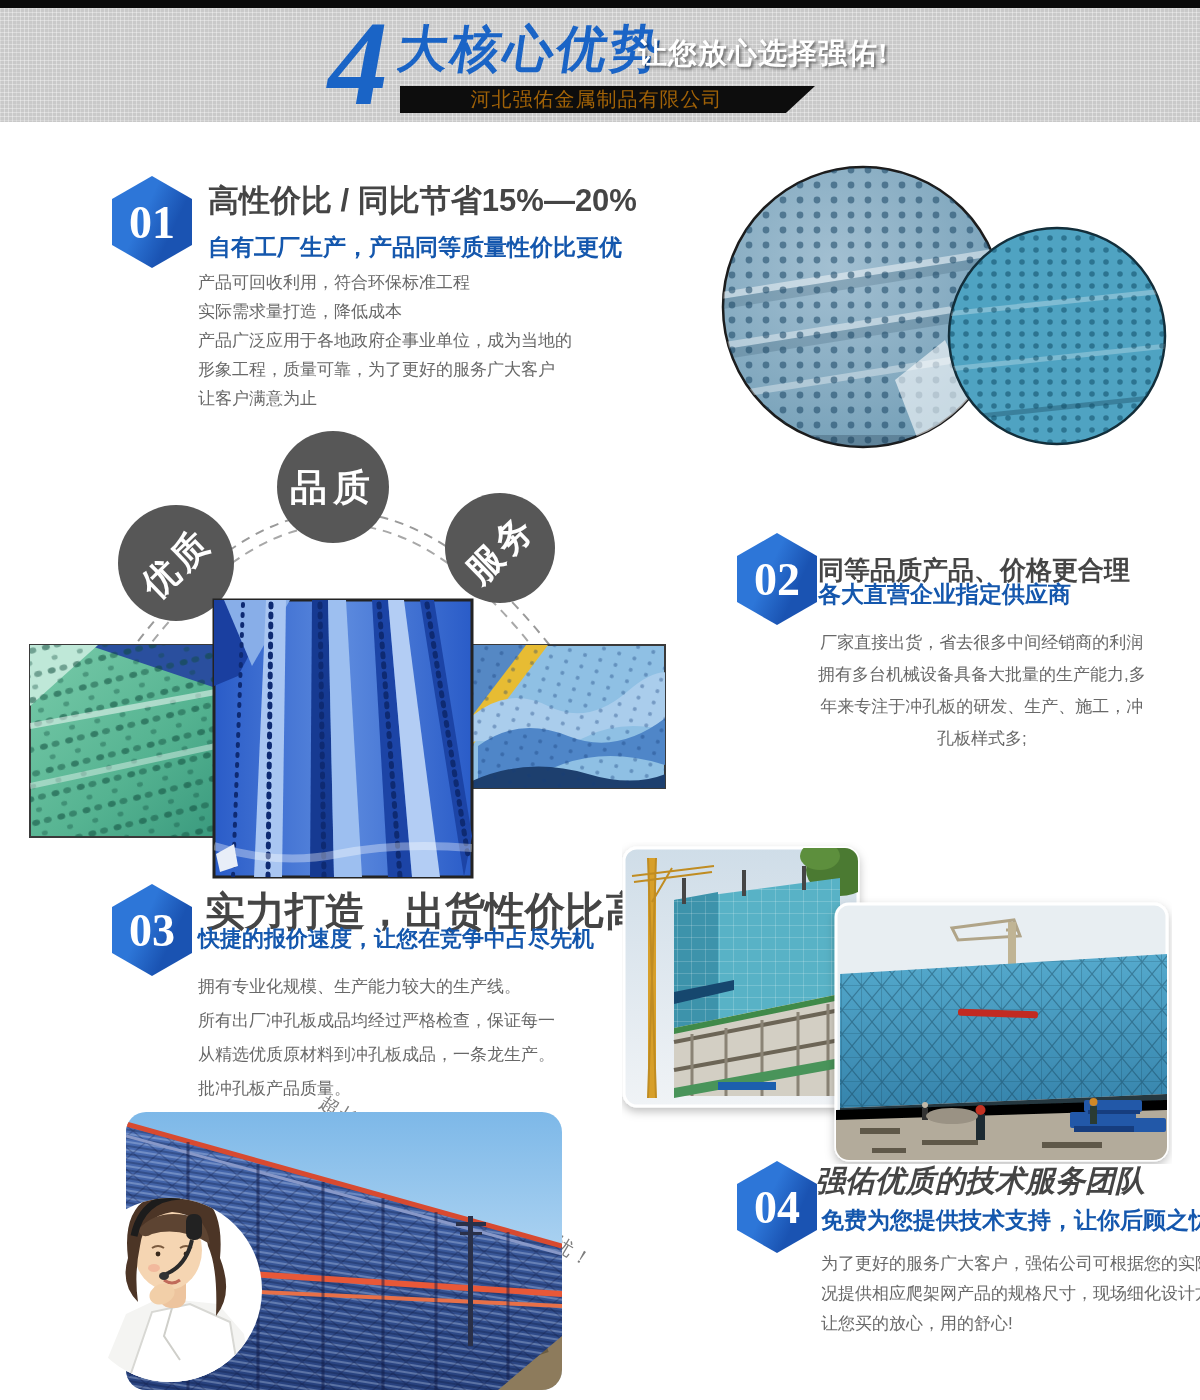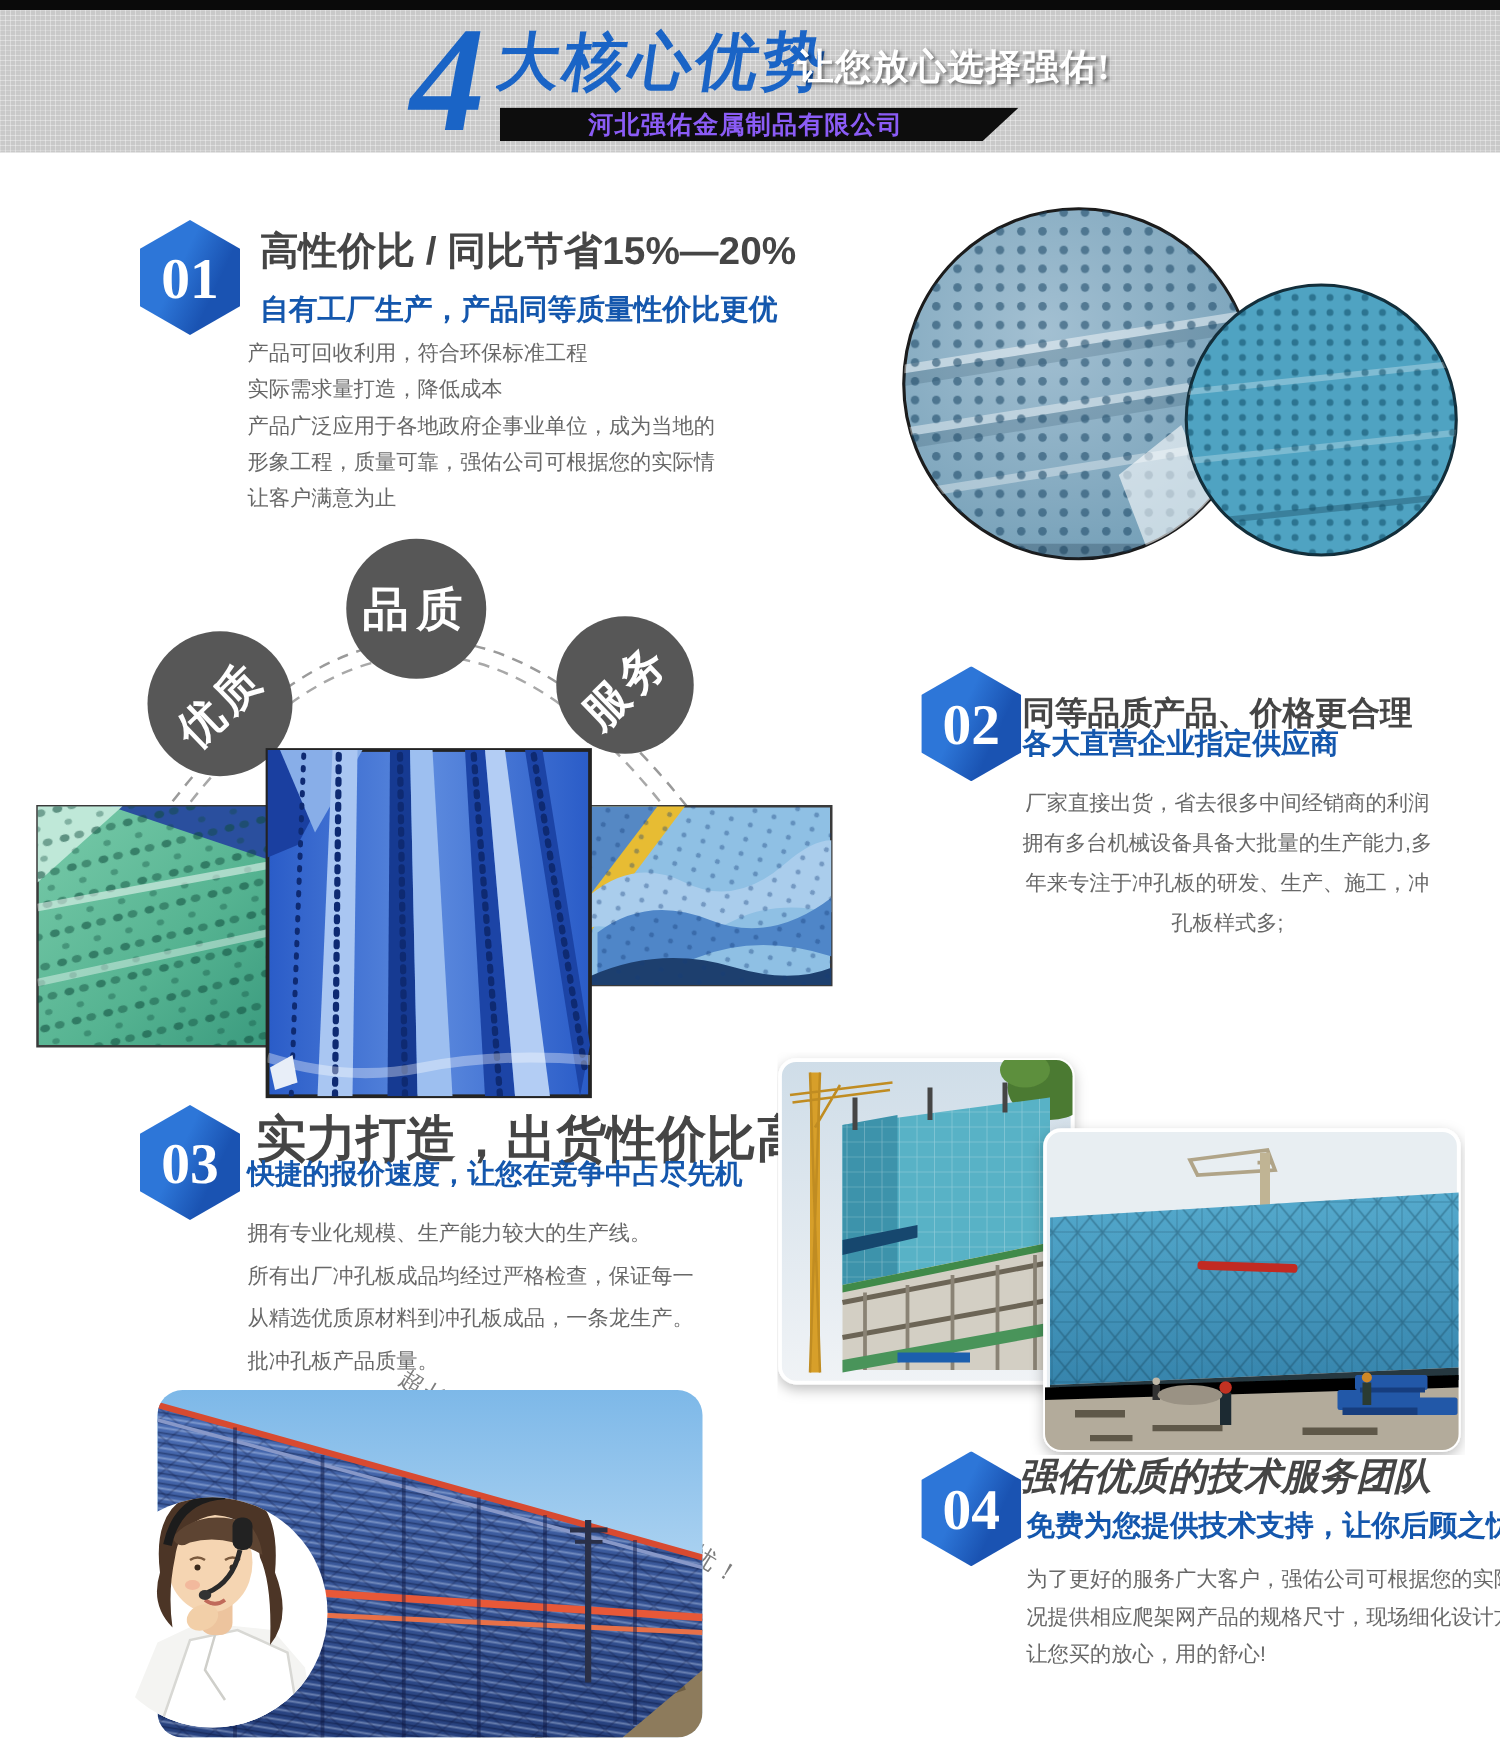--- a/index.html
+++ b/index.html
@@ -15,21 +15,21 @@
       linear-gradient(90deg,rgba(0,0,0,.06) 1px,transparent 1px);
     background-size:4px 4px,4px 4px,16px 16px,16px 16px;}
   .big4{position:absolute;left:328px;top:-4px;font-family:"Liberation Serif",serif;font-style:italic;
     font-weight:bold;font-size:120px;line-height:1;color:#1a64c6;}
   .hdr-title{position:absolute;left:398px;top:8px;font-family:"Liberation Serif",serif;font-weight:bold;
     font-size:50px;color:#1a64c6;letter-spacing:3px;transform:skewX(-8deg);white-space:nowrap;}
   .hdr-slogan{position:absolute;left:638px;top:26px;font-family:"Liberation Serif",serif;font-weight:bold;
     font-size:29px;color:#ffffff;letter-spacing:1px;text-shadow:2px 2px 3px rgba(0,0,0,.5);white-space:nowrap;}
   .hdr-band{position:absolute;left:400px;top:78px;width:415px;height:27px;background:#0d0d0d;
     clip-path:polygon(0 0,100% 0,93% 100%,0 100%);display:flex;align-items:center;justify-content:center;}
-  .hdr-band span{color:#8b5cf6;font-size:20px;font-weight:bold;letter-spacing:1px;padding-right:22px;}
+  .hdr-band span{color:#a16207;font-size:20px;font-weight:normal;letter-spacing:1px;padding-right:22px;}
   
   .adv{position:absolute;width:570px;height:300px;}
   .hex{position:absolute;left:0;top:0;width:80px;height:92px;
     clip-path:polygon(50% 0,100% 25%,100% 75%,50% 100%,0 75%,0 25%);
     background:linear-gradient(115deg,#2d76d8 40%,#1a53b2 70%);
     display:flex;align-items:center;justify-content:center;color:#fff;
     font-family:"Liberation Serif",serif;font-weight:bold;font-size:46px;}
   .t{position:absolute;margin:0;font-weight:bold;color:#454545;white-space:nowrap;
      font-family:"Liberation Serif",serif;}
   .t.sans{font-family:"Liberation Sans",sans-serif;}
@@ -73,21 +73,21 @@
   </div>
 
   <section class="adv s1">
     <div class="hex">01</div>
     <h2 class="t sans">高性价比 / 同比节省15%—20%</h2>
     <h3 class="st">自有工厂生产，产品同等质量性价比更优</h3>
     <div class="bd">
       <div>产品可回收利用，符合环保标准工程</div>
       <div>实际需求量打造，降低成本</div>
       <div>产品广泛应用于各地政府企事业单位，成为当地的</div>
-      <div>形象工程，质量可靠，强佑公司可根据您的实际情</div>
+      <div>形象工程，质量可靠，为了更好的服务广大客户</div>
       <div>让客户满意为止</div>
     </div>
   </section>
 
   <section class="adv s2">
     <div class="hex">02</div>
     <h2 class="t">同等品质产品、价格更合理</h2>
     <h3 class="st">各大直营企业指定供应商</h3>
     <div class="bd">
       <div>厂家直接出货，省去很多中间经销商的利润</div>

